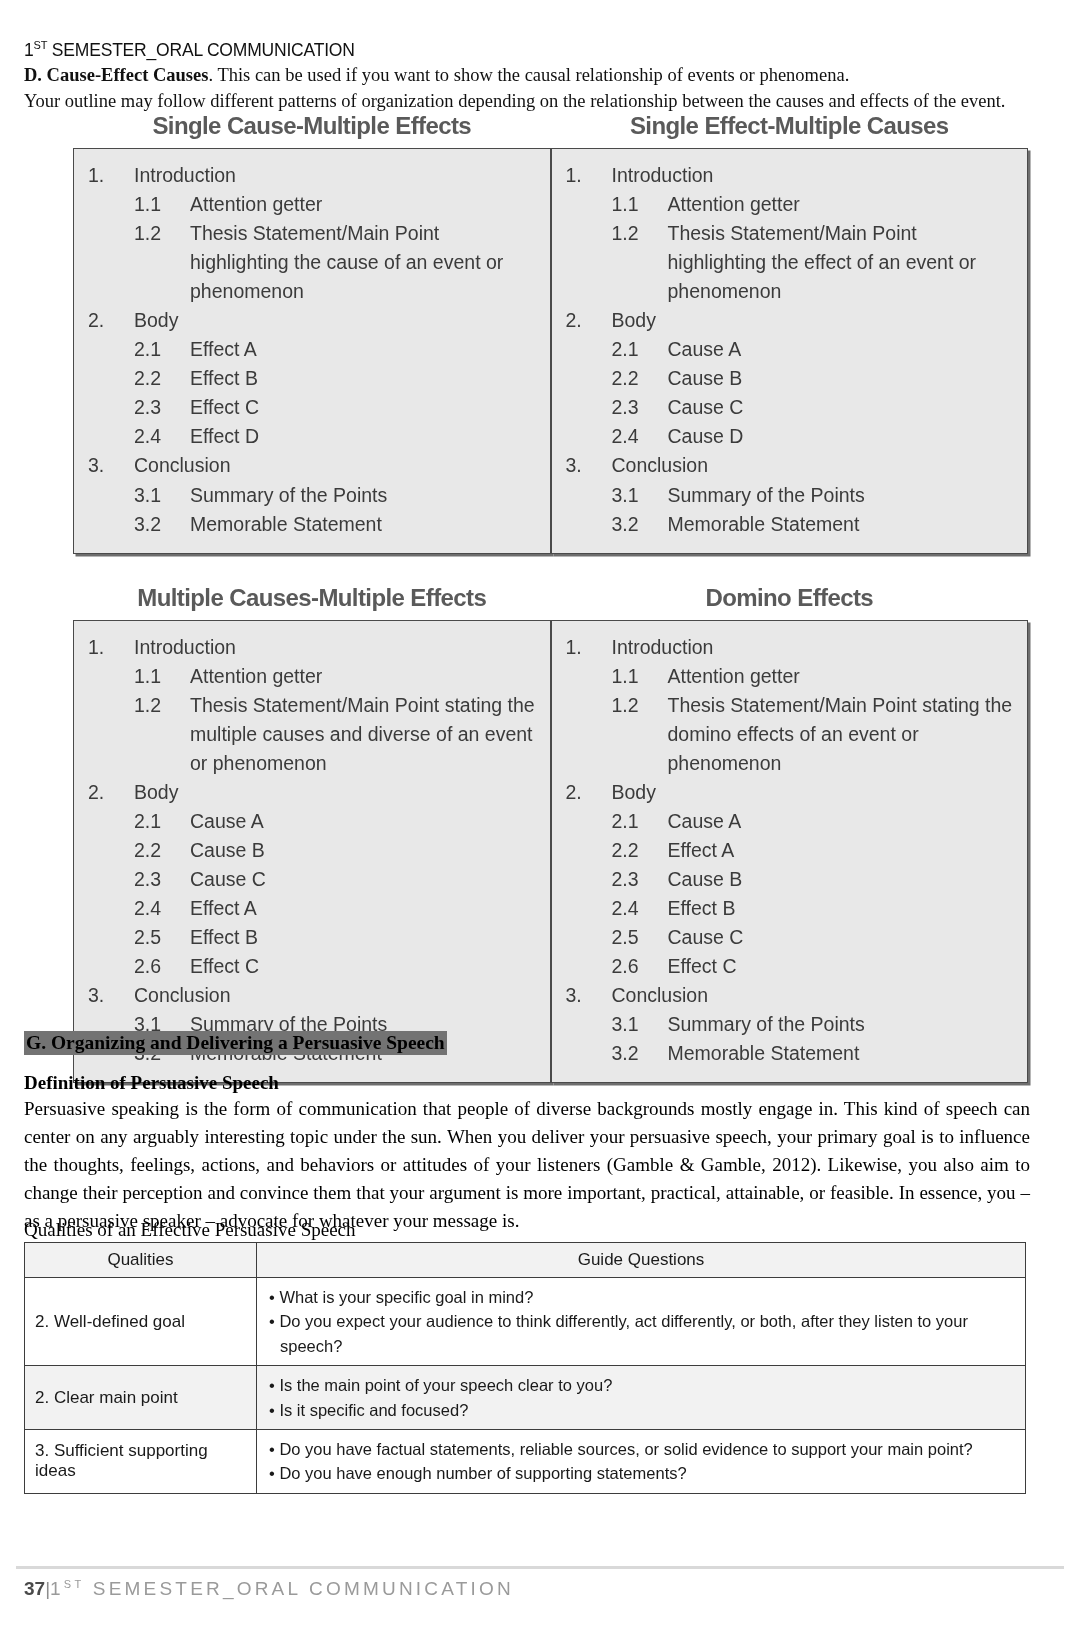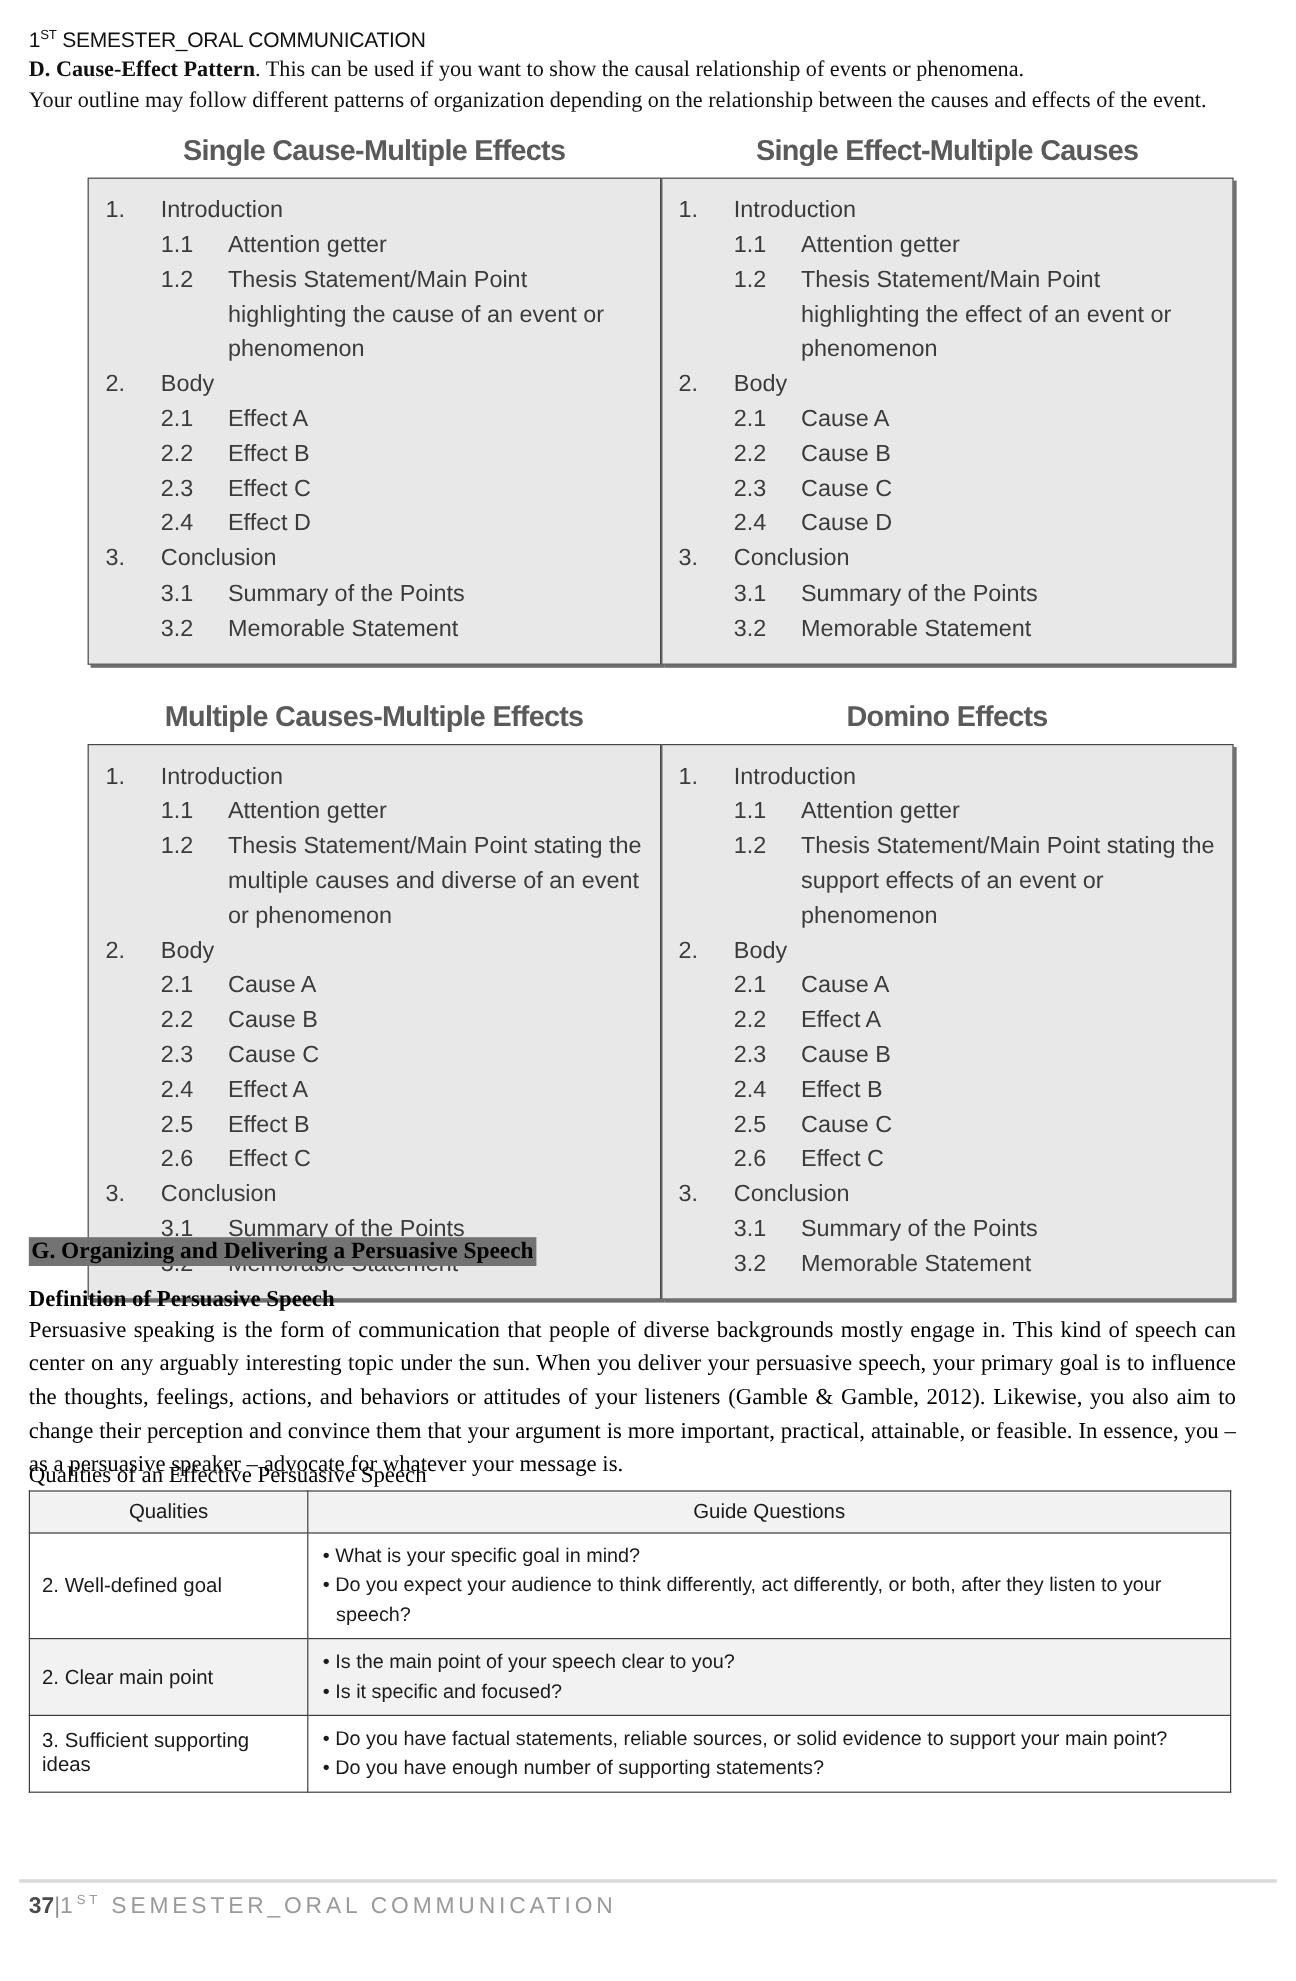--- a/index.html
+++ b/index.html
@@ -21,21 +21,21 @@
     width: 1080px;
     height: 1651px;
     padding: 0;
     box-sizing: border-box;
   }
 
   
   .header-block {
     position: absolute;
     left: 24px;
-    top: 22px;
+    top: 39px;
     width: 1014px;
   }
   .running-head {
     font-family: "Liberation Sans", sans-serif;
     font-size: 17.5px;
     line-height: 1.32;
     letter-spacing: -0.2px;
     color: #111;
   }
   .running-head sup {
@@ -221,21 +221,21 @@
   .footer .sep { color: #8d8d8d; letter-spacing: 0px; }
   .footer sup { font-size: 11px; vertical-align: super; line-height: 0; }
 </style>
 </head>
 <body>
 
 <div class="page">
 
   <div class="header-block">
     <div class="running-head"><span>1</span><sup>ST</sup><span> SEMESTER_ORAL COMMUNICATION</span></div>
-    <div class="intro-line"><b>D. Cause-Effect Pattern</b><span>. This can be used if you want to show the causal relationship of events or phenomena.</span></div>
+    <div class="intro-line"><b>D. Cause-Effect Causes</b><span>. This can be used if you want to show the causal relationship of events or phenomena.</span></div>
     <div class="intro-line">Your outline may follow different patterns of organization depending on the relationship between the causes and effects of the event.</div>
   </div>
 
   <div class="outline-grid">
     <div class="outline-row">
 
       <div class="outline-card">
         <div class="outline-title">Single Cause-Multiple Effects</div>
         <div class="outline-box">
           <div class="lvl1">
@@ -403,21 +403,21 @@
           <div class="lvl1">
               <span class="num">1.</span>
               <span class="txt">Introduction</span>
             </div>
           <div class="lvl2">
               <span class="num">1.1</span>
               <span class="txt">Attention getter</span>
             </div>
           <div class="lvl2">
               <span class="num">1.2</span>
-              <span class="txt">Thesis Statement/Main Point stating the support effects of an event or phenomenon</span>
+              <span class="txt">Thesis Statement/Main Point stating the domino effects of an event or phenomenon</span>
             </div>
           <div class="lvl1">
               <span class="num">2.</span>
               <span class="txt">Body</span>
             </div>
           <div class="lvl2">
               <span class="num">2.1</span>
               <span class="txt">Cause A</span>
             </div>
           <div class="lvl2">

